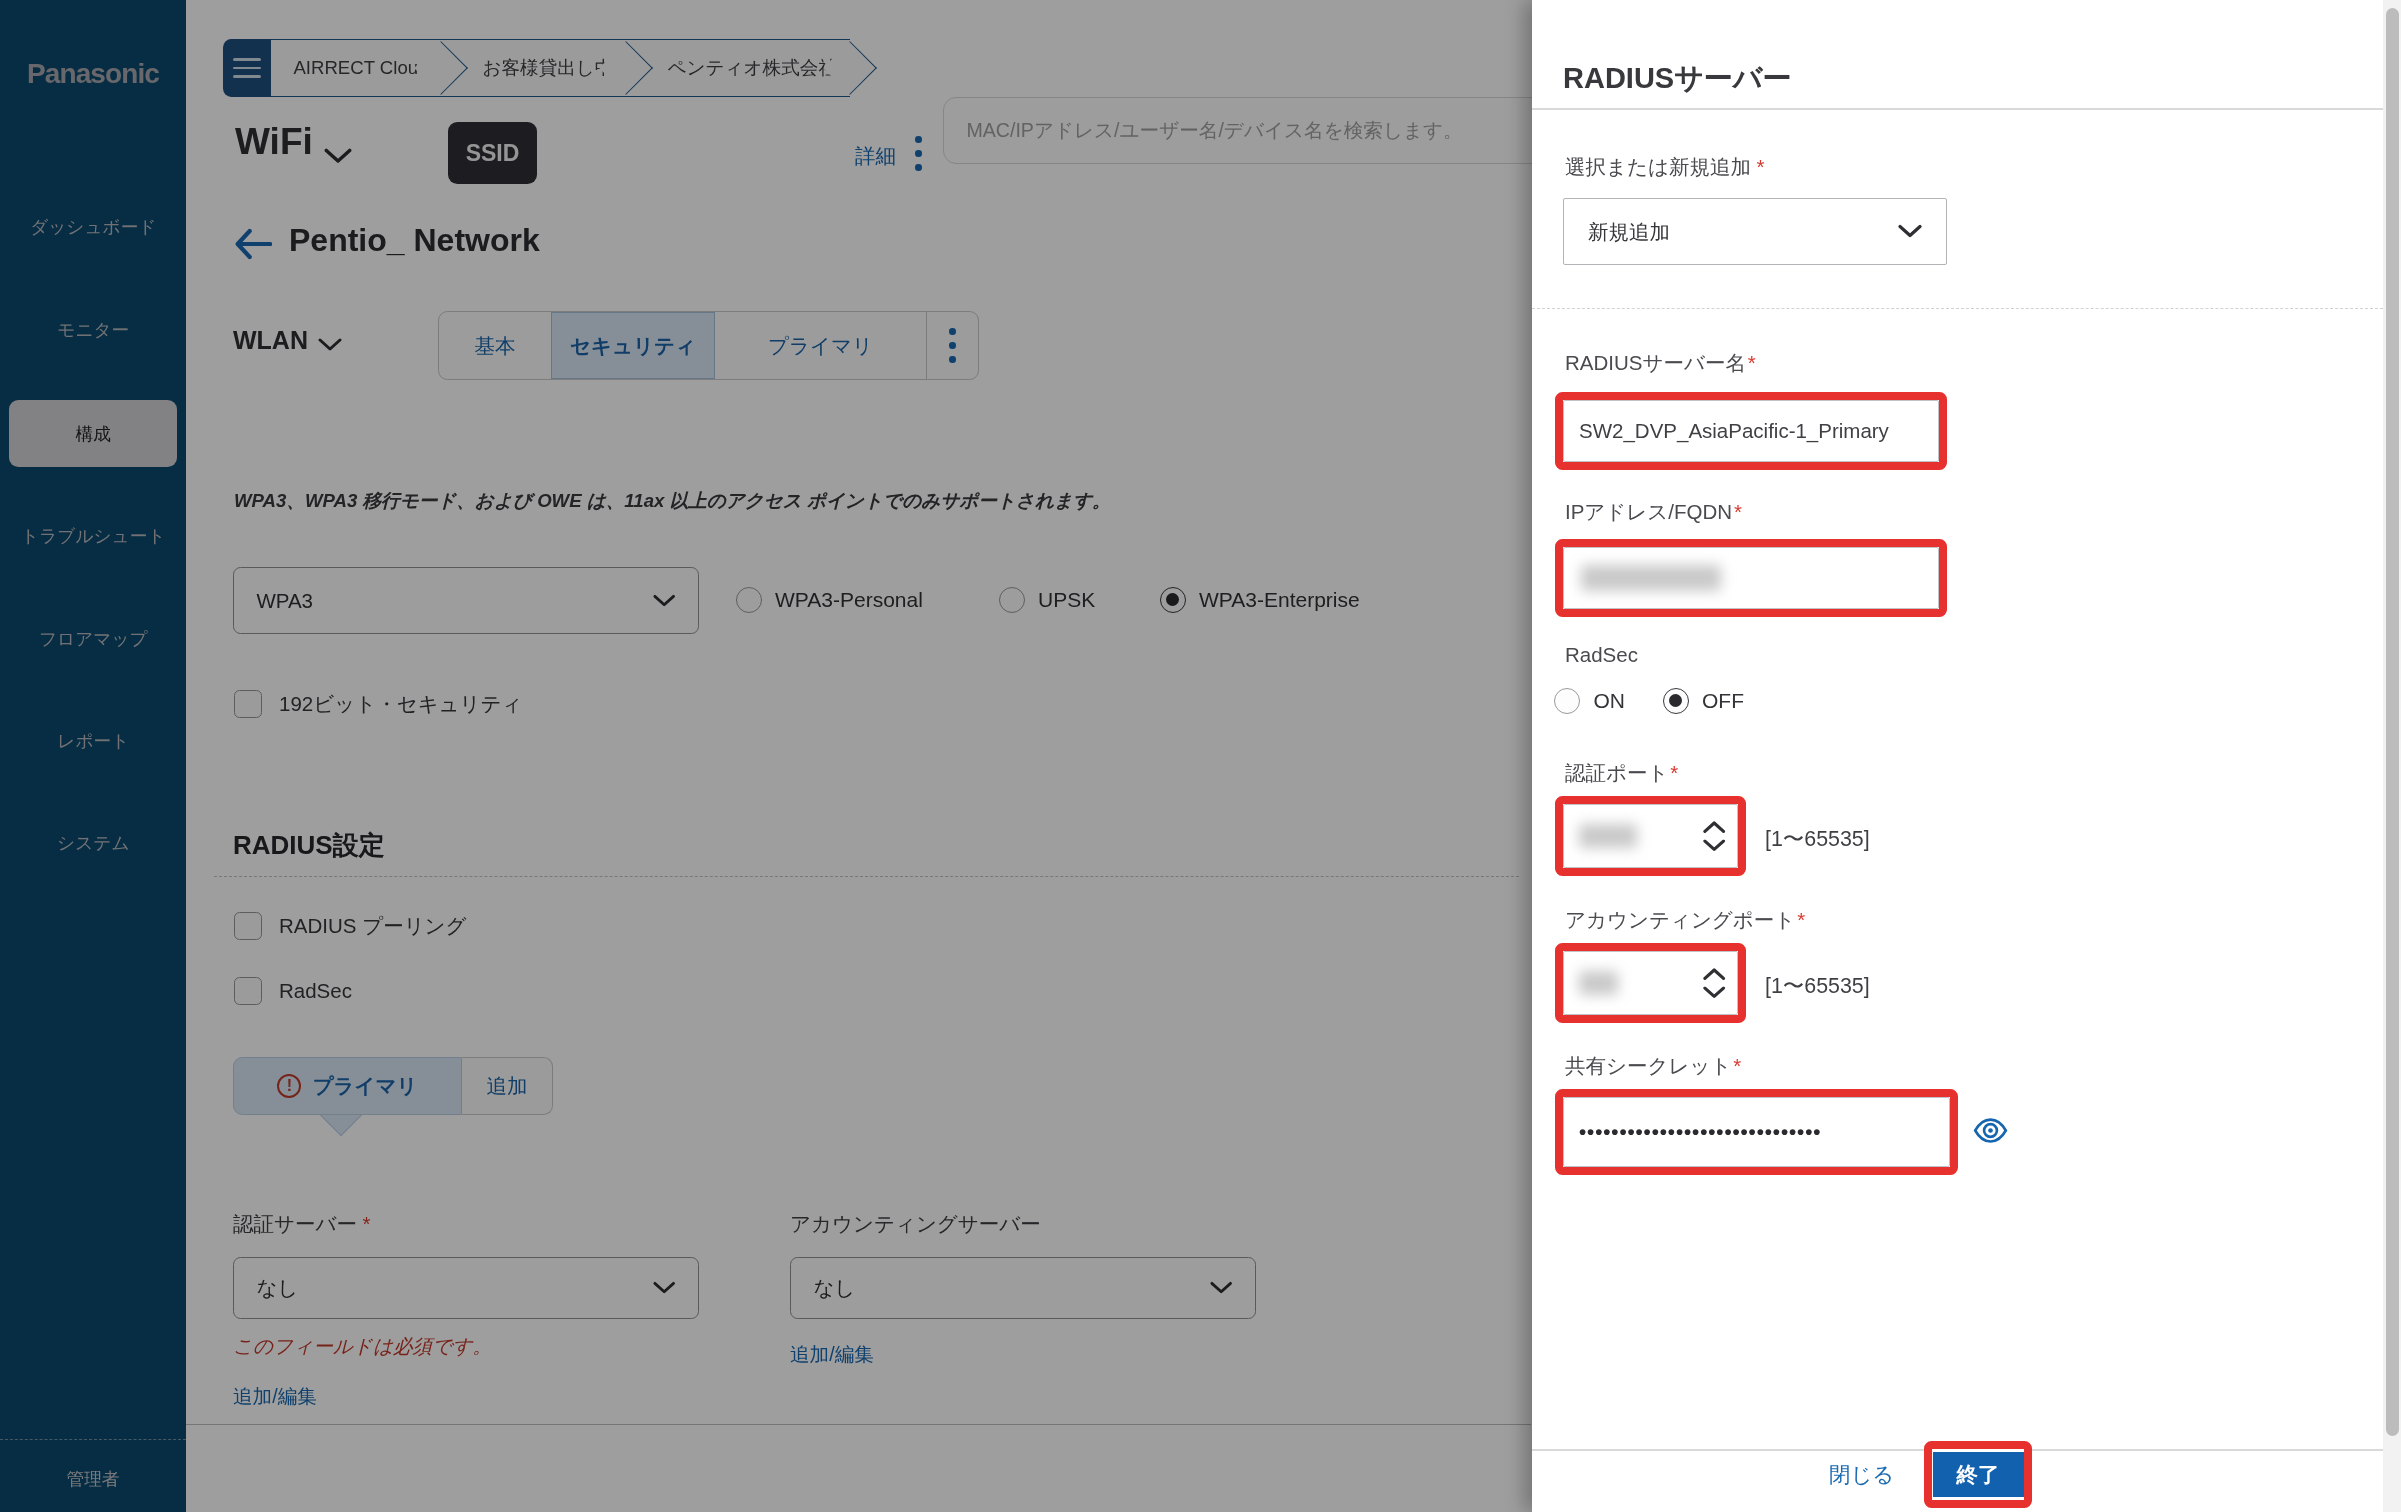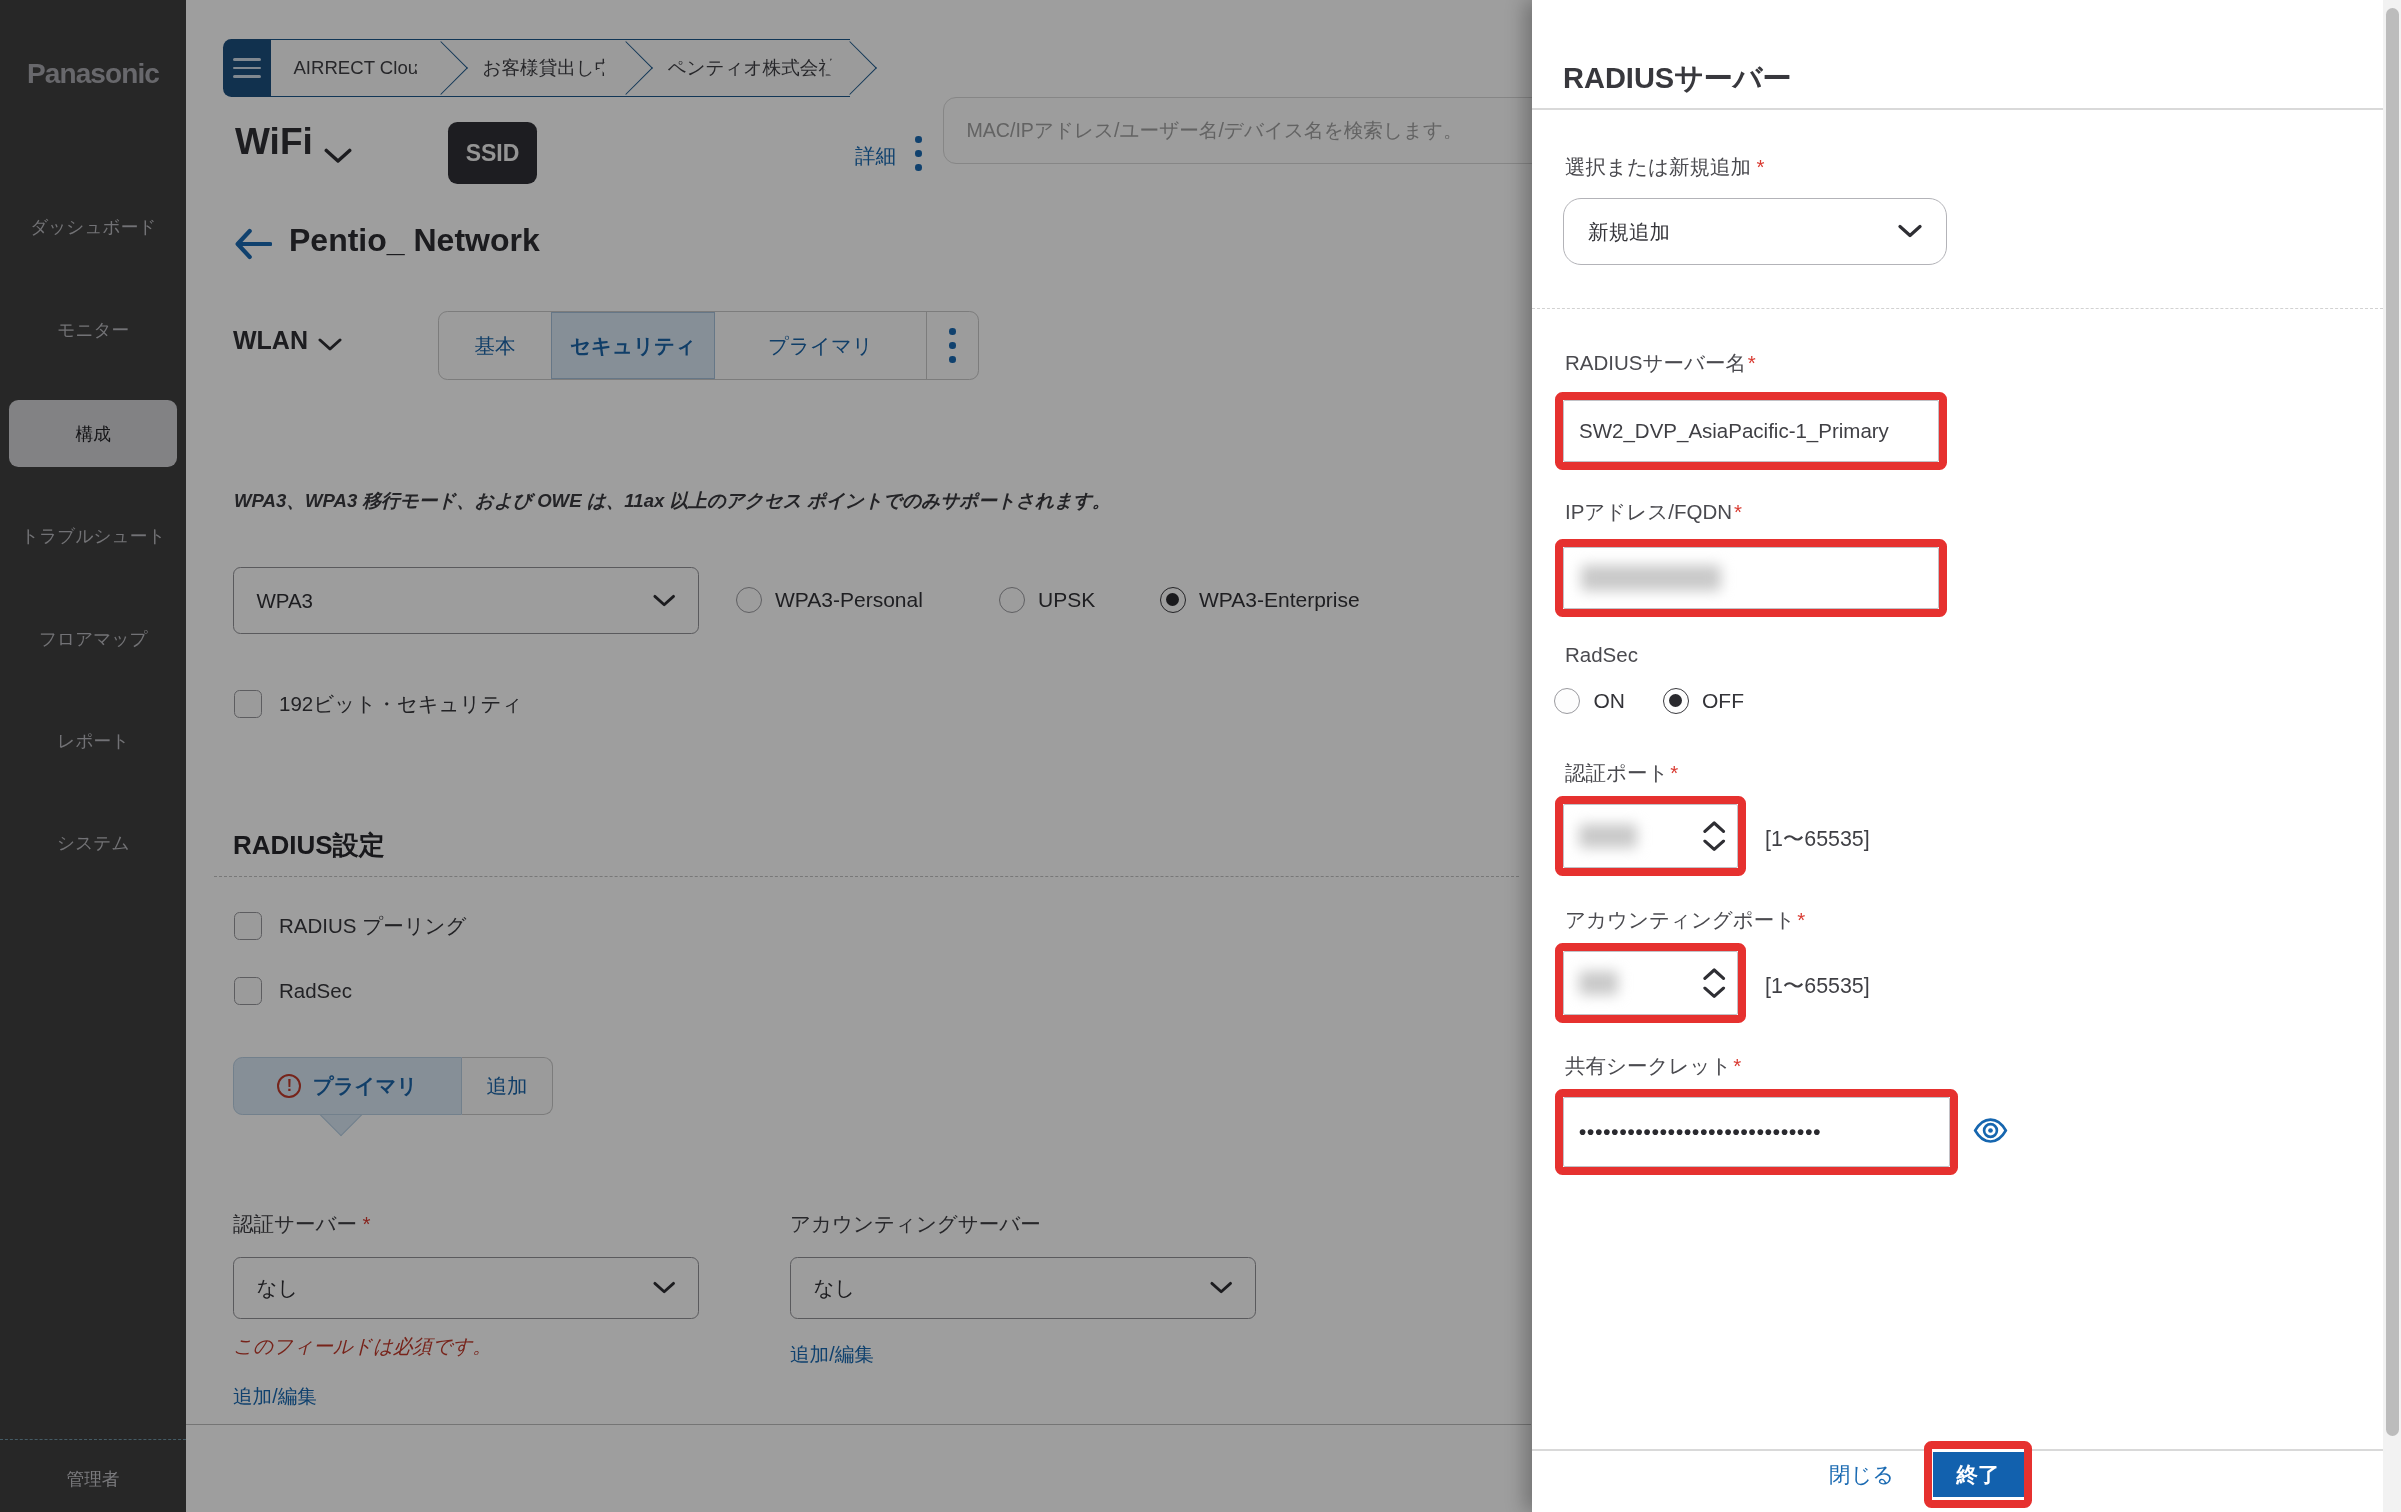--- a/index.html
+++ b/index.html
@@ -1,20 +1,20 @@
 <!DOCTYPE html>
 <html style="font-size:15px"><head>
 <meta charset="utf-8">
 <style>
   html,body{margin:0;padding:0;background:#555;}
   *{box-sizing:border-box;font-family:"Liberation Sans","DejaVu Sans",sans-serif;}
   #app{position:relative;width:2401px;height:1512px;background:#ffffff;overflow:hidden;}
 
   
-  .sidebar{position:absolute;left:0;top:0;width:186px;height:1512px;background:#404040;z-index:10;}
+  .sidebar{position:absolute;left:0;top:0;width:186px;height:1512px;background:#0c4a6e;z-index:10;}
   .logo{position:absolute;left:0;top:58px;width:186px;text-align:center;font-size:28px;font-weight:bold;letter-spacing:-0.9px;color:#a9a9af;}
   .nav-item{position:absolute;left:9.3px;width:168px;height:67px;display:flex;align-items:center;justify-content:center;font-size:17.7px;color:#b9b9be;border-radius:9.3px;cursor:pointer;text-align:center;}
   .nav-item.active{background:#d2d2d6;color:#222226;}
   .nav-dash{position:absolute;left:0;top:1439px;width:186px;border-top:1.9px dashed #6f93a3;}
   .nav-admin{position:absolute;left:0;top:1454px;width:186px;height:50px;display:flex;align-items:center;justify-content:center;font-size:17.7px;color:#c3c3c8;}
 
   
   .main{position:absolute;left:186px;top:0;width:1345px;height:1512px;background:#ffffff;}
 
   
@@ -85,21 +85,21 @@
 
   
   .overlay{position:absolute;left:0;top:0;width:1532px;height:1512px;background:rgba(0,0,0,0.38);z-index:40;pointer-events:none;}
 
   
   .panel{position:absolute;left:1532px;top:0;width:870px;height:1512px;background:#ffffff;z-index:100;box-shadow:-7.5px 0 18.6px rgba(0,0,0,0.28);}
   .panel-title{position:absolute;left:31px;top:39px;font-size:29px;font-weight:bold;color:#38383d;margin-top:20px;}
   .panel-div{position:absolute;left:0;width:851px;height:1.9px;background:#d9d9d9;}
   .panel-dash{position:absolute;left:0;width:851px;border-top:1.9px dashed #d2d2d2;}
   .plabel{position:absolute;left:33px;font-size:20.5px;color:#4a4a4f;}
-  .pselect{position:absolute;left:31px;top:198px;width:384px;height:67px;border:1.9px solid #b3b3b8;border-radius:18px;background:#fff;display:flex;align-items:center;justify-content:space-between;padding:0 24px;font-size:20.5px;color:#35353a;cursor:pointer;}
+  .pselect{position:absolute;left:31px;top:198px;width:384px;height:67px;border:1.9px solid #b3b3b8;border-radius:2px;background:#fff;display:flex;align-items:center;justify-content:space-between;padding:0 24px;font-size:20.5px;color:#35353a;cursor:pointer;}
   .annot{position:absolute;border:8.4px solid #e6312f;border-radius:7.5px;background:#fff;}
   .annot .inner{width:100%;height:100%;border:0.9px solid #c2c2c7;border-radius:1.9px;background:#fff;position:relative;overflow:hidden;display:flex;align-items:center;}
   .annot input{border:none;outline:none;background:transparent;width:100%;font-size:20.5px;color:#3f3f44;padding:0 15px;}
   .blur-blob{background:#c9c9c9;border-radius:3.7px;filter:blur(6.5px);}
   .spinners{position:absolute;right:11.2px;top:50%;transform:translateY(-50%);display:flex;flex-direction:column;gap:5.6px;align-items:center;}
   .spinners svg{cursor:pointer;display:block;}
   .range-text{position:absolute;font-size:21.4px;color:#3f3f44;}
   .eye-btn{position:absolute;left:441px;top:1113px;width:35px;height:35px;cursor:pointer;}
   .panel-close{position:absolute;left:297px;top:1460px;font-size:21.4px;color:#1a6ab2;cursor:pointer;}
   .finish-annot{position:absolute;left:392px;top:1441px;width:108px;height:67px;border:8.4px solid #e6312f;border-radius:7.5px;background:#fff;display:flex;align-items:center;justify-content:center;}

